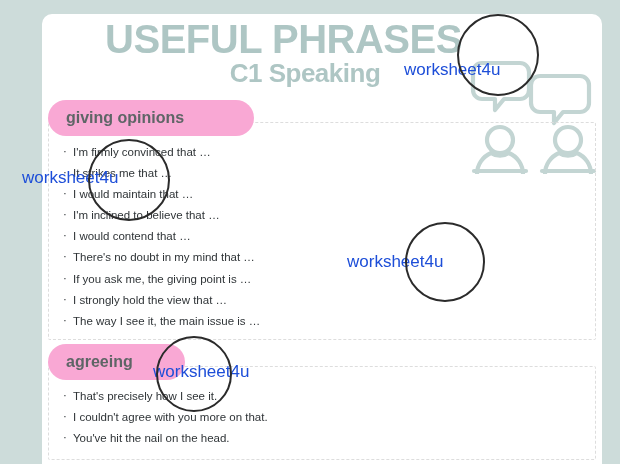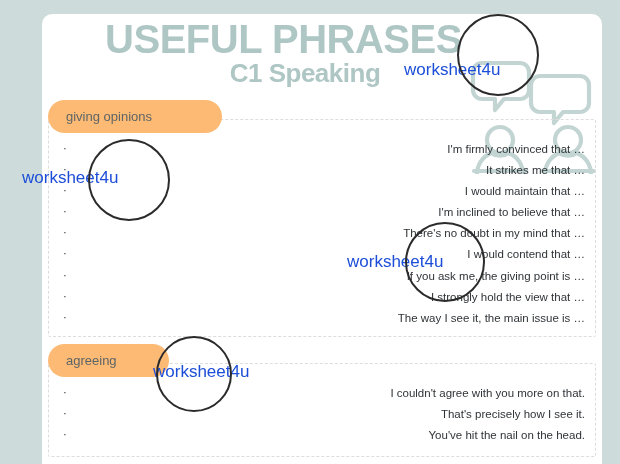--- a/index.html
+++ b/index.html
@@ -68,38 +68,37 @@
     left: 6px;
     width: 548px;
   }
   #section-giving-opinions { top: 86px; }
   #section-agreeing        { top: 330px; }
 
   .section-pill {
     position: relative;
     z-index: 3;
     display: inline-block;
-    background: #fdba74;
+    background: #f9a8d4;
     color: #5e6566;
-    font-size: 13px;
-    font-weight: normal;
+    font-size: 16px;
+    font-weight: bold;
     padding: 9px 22px 9px 18px;
     border-radius: 18px;
     min-width: 0;
   }
   #pill-giving-opinions { padding-right: 70px; }
   #pill-agreeing        { padding-right: 52px; }
 
   .section-body {
     position: relative;
     margin-top: -14px;
     padding: 24px 10px 12px 14px;
     border: 1px dashed #dddddd;
     border-radius: 2px;
-    text-align: right;
   }
   #body-giving-opinions { padding-bottom: 10px; }
 
   .phrase-list { list-style: none; }
 
   .phrase-item {
     position: relative;
     font-size: 11.5px;
     color: #2f3437;
     line-height: 1;
@@ -174,35 +173,35 @@
   </svg>
 
   <div class="section" id="section-giving-opinions">
     <div class="section-pill" id="pill-giving-opinions">giving opinions</div>
     <div class="section-body" id="body-giving-opinions">
       <ul class="phrase-list">
         <li class="phrase-item">I'm firmly convinced that …</li>
         <li class="phrase-item">It strikes me that …</li>
         <li class="phrase-item">I would maintain that …</li>
         <li class="phrase-item">I'm inclined to believe that …</li>
+        <li class="phrase-item">I would contend that …</li>
         <li class="phrase-item">There's no doubt in my mind that …</li>
-        <li class="phrase-item">I would contend that …</li>
         <li class="phrase-item">If you ask me, the giving point is …</li>
         <li class="phrase-item">I strongly hold the view that …</li>
         <li class="phrase-item">The way I see it, the main issue is …</li>
       </ul>
     </div>
   </div>
 
   <div class="section" id="section-agreeing">
     <div class="section-pill" id="pill-agreeing">agreeing</div>
     <div class="section-body" id="body-agreeing">
       <ul class="phrase-list">
+        <li class="phrase-item">That's precisely how I see it.</li>
         <li class="phrase-item">I couldn't agree with you more on that.</li>
-        <li class="phrase-item">That's precisely how I see it.</li>
         <li class="phrase-item">You've hit the nail on the head.</li>
       </ul>
     </div>
   </div>
 
 </div>
 
 <div class="watermark" id="watermark-top">
   <span class="watermark-text">worksheet4u</span>
   <span class="watermark-ring"></span>

